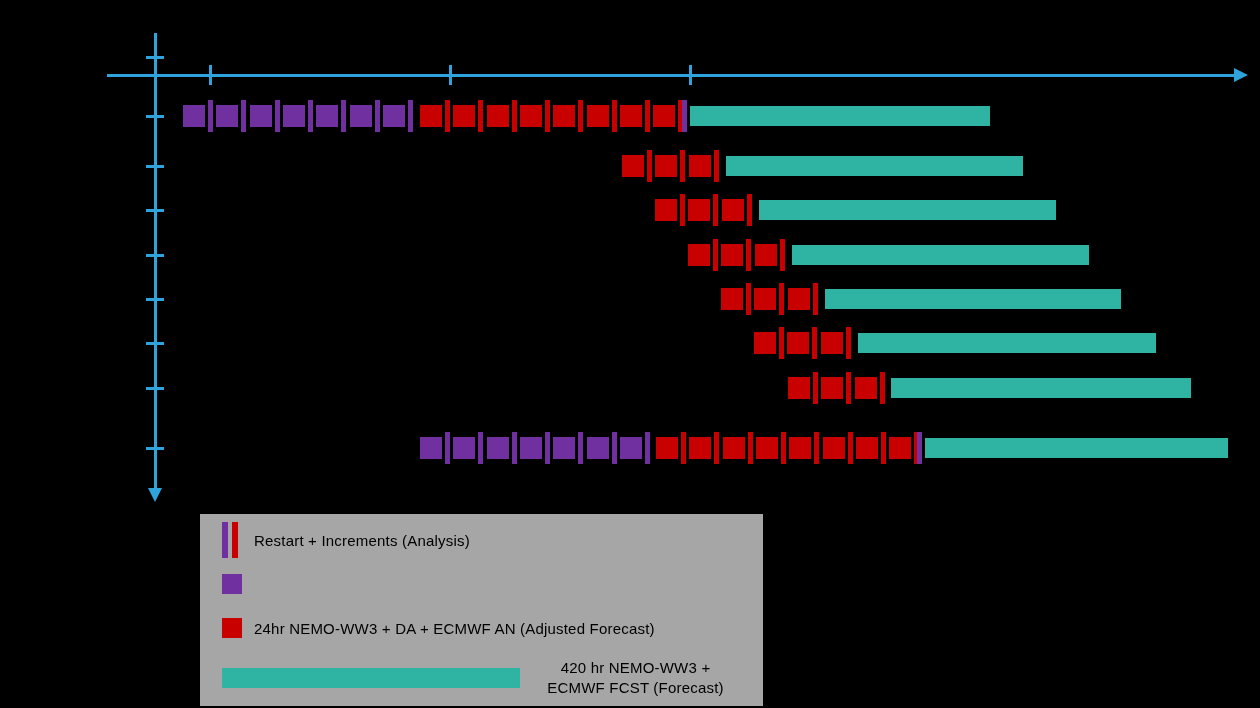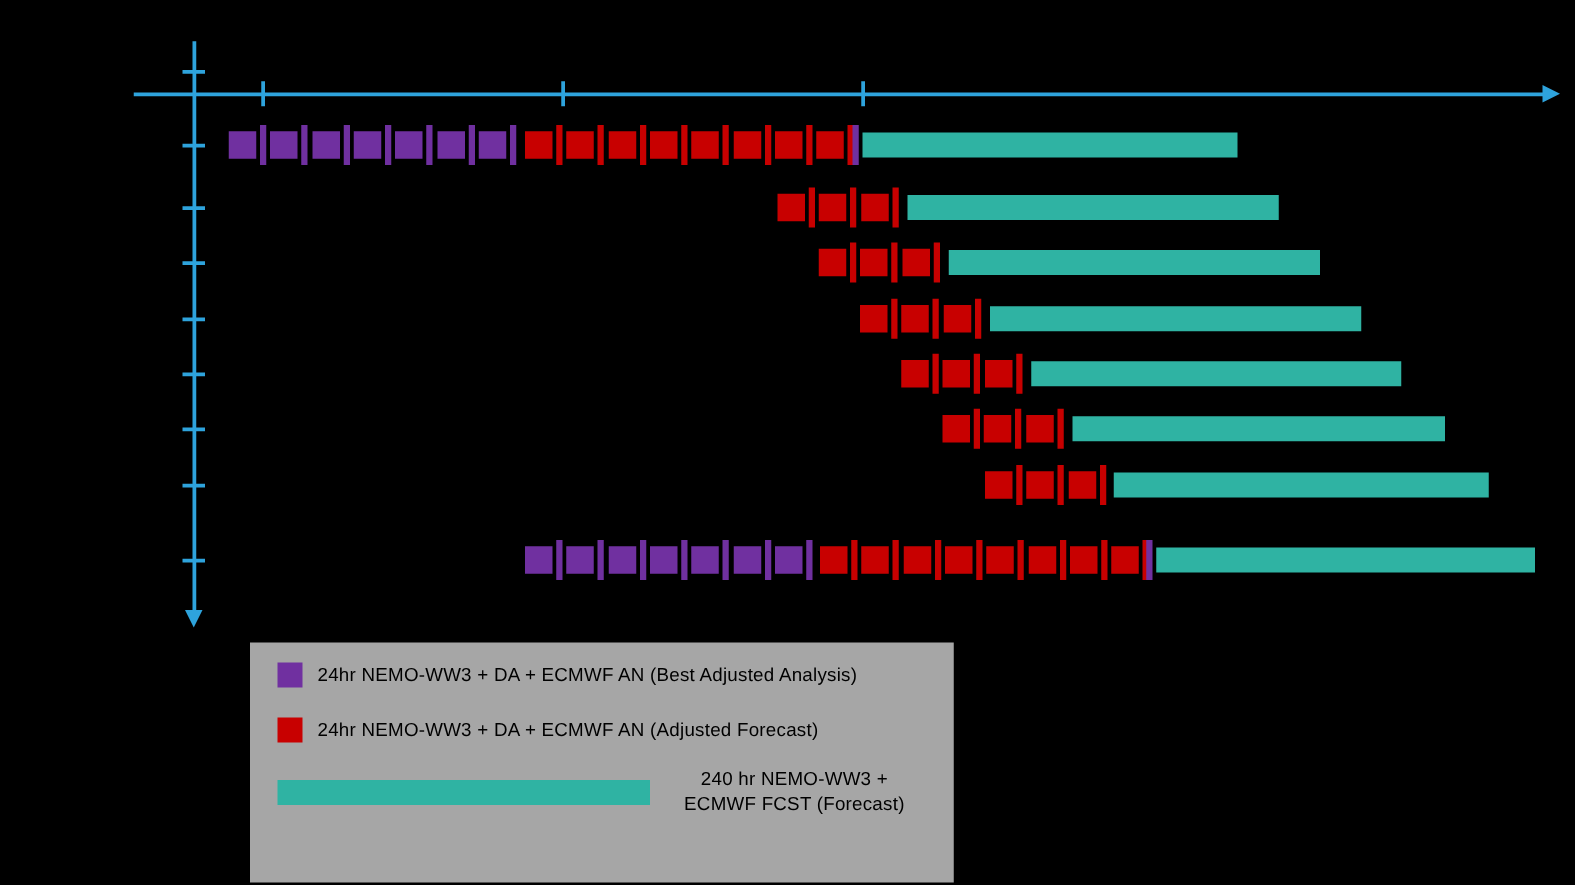--- a/index.html
+++ b/index.html
@@ -67,33 +67,39 @@
   }
 </style>
 </head>
 <body>
 
 <div id="stage">
 
   <div class="legend">
     <div class="lrow">
       <span class="licon">
+        <span class="vbar purplebar"></span>
+        <span class="vbar redbar"></span>
+      </span>
+      <span class="llabel">Restart + Increments (Analysis)</span>
+    </div>
+    <div class="lrow">
+      <span class="licon">
         <span class="sq purplesq"></span>
       </span>
-      <span class="llabel">24hr NEMO-WW3 + DA + ECMWF AN (Best Adjusted Analysis)</span>
     </div>
     <div class="lrow">
       <span class="licon">
         <span class="sq redsq"></span>
       </span>
       <span class="llabel">24hr NEMO-WW3 + DA + ECMWF AN (Adjusted Forecast)</span>
     </div>
     <div class="lrow tall">
       <span class="legend-teal"></span>
-      <span class="llabel center2">240 hr NEMO-WW3 +
+      <span class="llabel center2">420 hr NEMO-WW3 +
 ECMWF FCST (Forecast)</span>
     </div>
   </div>
 
 <div class="axis-seg" style="left: 107px; top: 74px; width: 1129px; height: 3px;"></div>
     <div class="arrow-right" style="left: 1234px; top: 68px;"></div>
     <div class="axis-seg" style="left: 209px; top: 65px; width: 3px; height: 20px;"></div>
     <div class="axis-seg" style="left: 449px; top: 65px; width: 3px; height: 20px;"></div>
     <div class="axis-seg" style="left: 689px; top: 65px; width: 3px; height: 20px;"></div>
     <div class="axis-seg" style="left: 154px; top: 33px; width: 3px; height: 457px;"></div>

